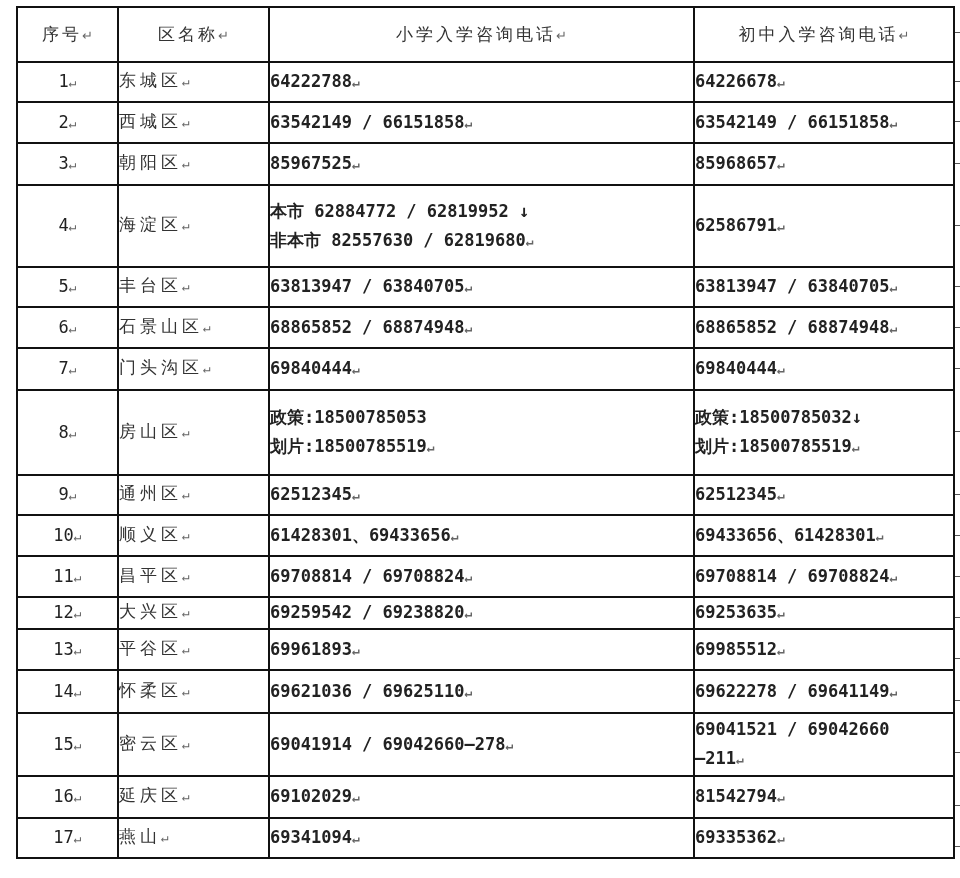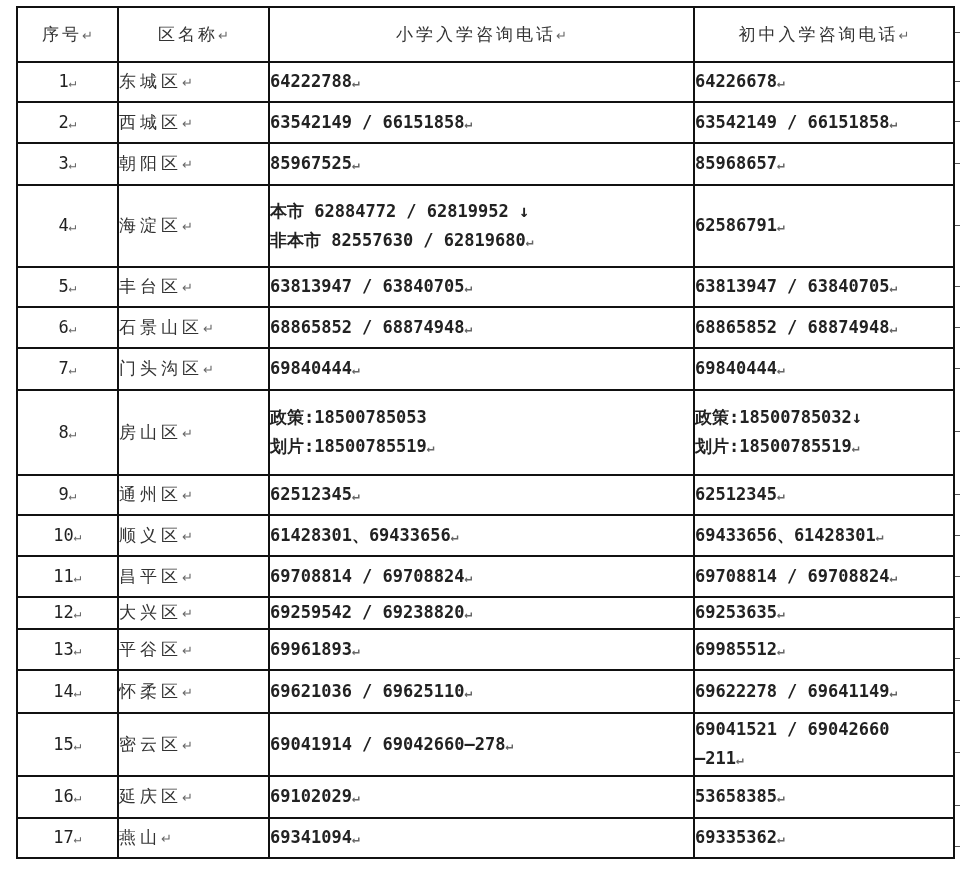--- a/index.html
+++ b/index.html
@@ -5,21 +5,21 @@
   html, body { margin: 0; padding: 0; background: #ffffff; }
   body { width: 960px; height: 878px; position: relative; overflow: hidden;
          font-family: "DejaVu Sans Mono", "Liberation Mono", monospace; color: #222; }
   table.t { position: absolute; left: 16px; top: 6px; border-collapse: collapse;
             table-layout: fixed; width: 937px; }
   table.t td, table.t th { border: 2px solid #111; padding: 0; font-weight: normal;
             font-size: 17px; line-height: 29px; vertical-align: middle; overflow: hidden;
             white-space: nowrap; }
   th { color: #333; font-family: Liberation Serif, serif; font-size: 17px; letter-spacing: 3px; }
   td.idx { text-align: center; }
-  td.name { padding-left: 12px; font-family: Liberation Serif, serif; letter-spacing: 4px; color: #333; }
+  td.name { padding-left: 12px; font-family: Liberation Mono, monospace; letter-spacing: 4px; color: #333; }
   td.ph { padding-left: 10px; }
   .mark { color: #666; font-size: 13px; letter-spacing: 0; }
   .eor { position: absolute; left: 955px; width: 5px; height: 1px; background: #555; }
   .line { display: block; font-weight: bold; }
 </style>
 </head>
 <body>
 
 <table class="t">
   <colgroup>
@@ -191,21 +191,21 @@
           <span class="line"><span>—211</span><span class="mark">↵</span></span>
         </td>
       </tr>
       <tr style="height: 42px; margin-top: 44px;">
         <td class="idx"><span>16</span><span class="mark">↵</span></td>
         <td class="name"><span>延庆区</span><span class="mark">↵</span></td>
         <td class="ph">
           <span class="line"><span>69102029</span><span class="mark">↵</span></span>
         </td>
         <td class="ph">
-          <span class="line"><span>53658385</span><span class="mark">↵</span></span>
+          <span class="line"><span>81542794</span><span class="mark">↵</span></span>
         </td>
       </tr>
       <tr style="height: 40px;">
         <td class="idx"><span>17</span><span class="mark">↵</span></td>
         <td class="name"><span>燕山</span><span class="mark">↵</span></td>
         <td class="ph">
           <span class="line"><span>69341094</span><span class="mark">↵</span></span>
         </td>
         <td class="ph">
           <span class="line"><span>69335362</span><span class="mark">↵</span></span>

